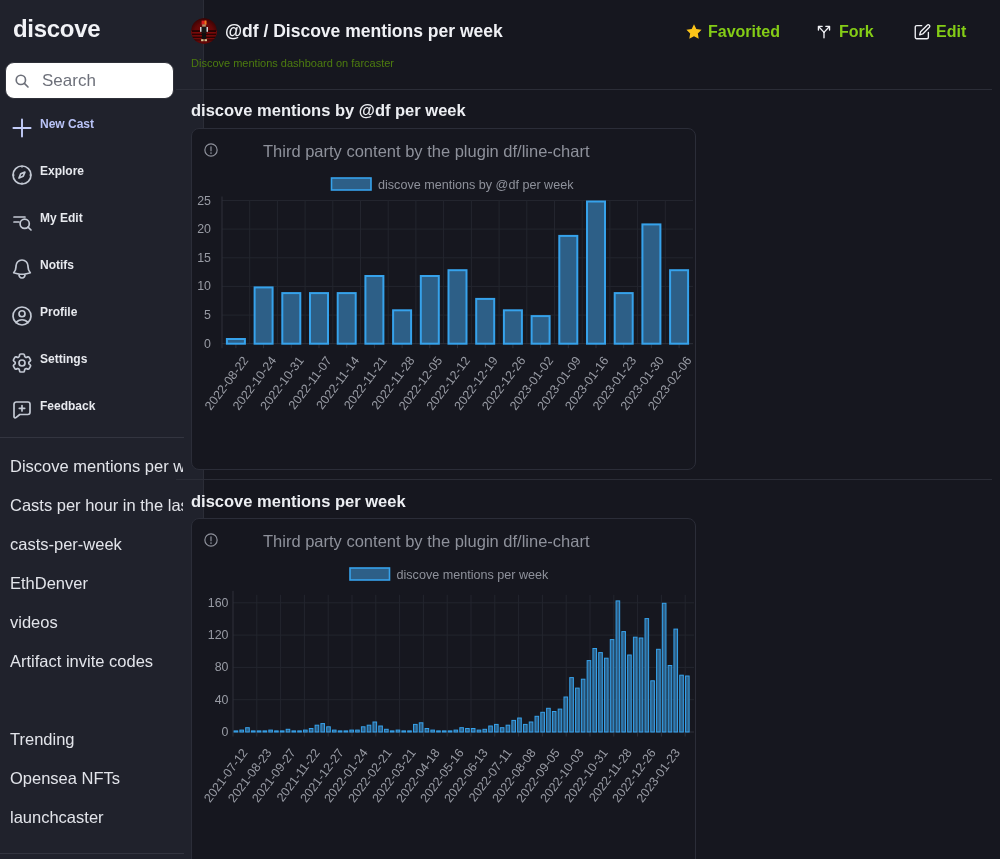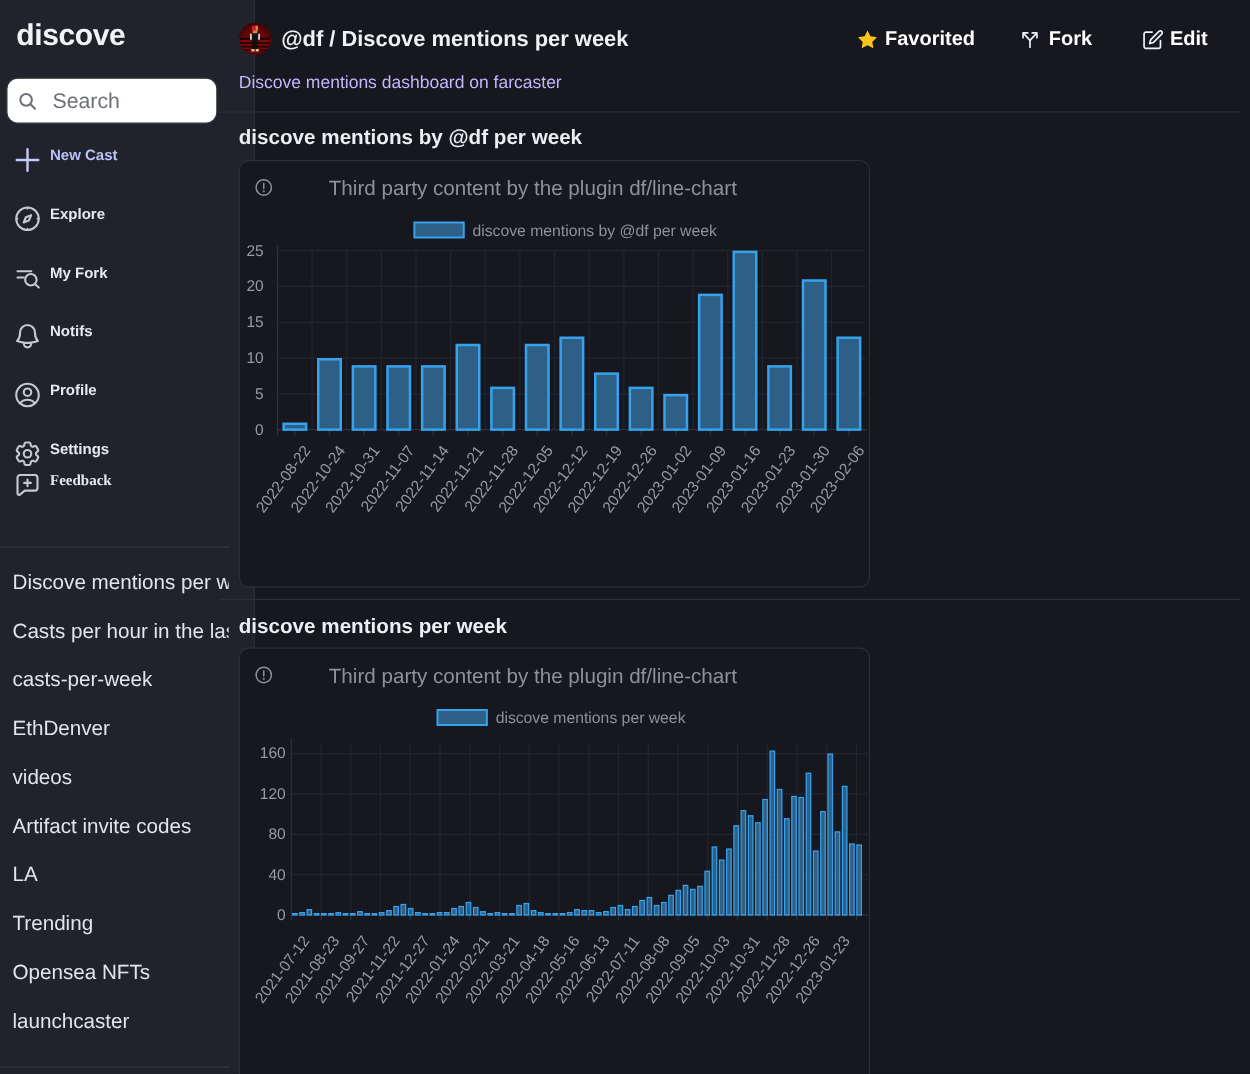--- a/index.html
+++ b/index.html
@@ -20,23 +20,23 @@
 .nav span { position:absolute; left:40px; top:12px; font-size:12px; font-weight:600; color:#e7e9ee; }
 .nav.accent span { color:#b9c3f7; }
 #navdiv { position:absolute; left:0; top:437px; width:184px; border-top:1px solid #333540; }
 #navdiv2 { position:absolute; left:0; top:853px; width:184px; border-top:1px solid #333540; }
 .cove { position:absolute; left:10px; width:173px; height:39px; overflow:hidden;
   font-size:16.5px; color:#e2e4ea; white-space:nowrap; line-height:39px; }
 
 #main { position:absolute; left:176px; top:0; width:816px; height:848px; }
 #avatar { position:absolute; left:15px; top:18px; width:26px; height:26px; border-radius:50%; overflow:hidden; }
 #title { position:absolute; left:49px; top:21px; font-size:17.5px; font-weight:700; color:#f0f1f5; }
-#desc { position:absolute; left:15px; top:57px; font-size:14px; color:#c4b5fd; }
+#desc { position:absolute; left:15px; top:57px; font-size:11px; color:#4d7c0f; }
 #hdrline { position:absolute; left:0; top:89px; width:816px; border-top:1px solid #2b2d37; }
-.btn { position:absolute; top:23px; font-size:16px; font-weight:600; color:#ffffff; }
+.btn { position:absolute; top:23px; font-size:16px; font-weight:600; color:#84cc16; }
 .h2 { position:absolute; left:15px; font-size:16.5px; font-weight:700; color:#eceef2; }
 .card { position:absolute; left:15px; width:505px; background:#16171f;
   border:1px solid #2b2d38; border-radius:8px; }
 .tp { position:absolute; left:11px; top:13px; }
 .tp span { position:absolute; left:20px; top:0px; font-size:16.5px; color:#8e919b; white-space:nowrap;margin-left:40px; }
 #secline { position:absolute; left:0; top:479px; width:816px; border-top:1px solid #2b2d37; }
 </style>
 </head>
 <body>
 <div id="sidebar">
@@ -61,56 +61,55 @@
         <path d="M12 3v1.2M12 19.8V21M3 12h1.2M19.8 12H21" stroke-width="1.2"></path>
       </svg>
     <span>Explore</span>
   </div>
   <div class="nav" style="top:199px;">
     <svg width="24" height="24" viewBox="0 0 24 24" fill="none" stroke="#c3c9d4" stroke-width="1.7" stroke-linecap="round" stroke-linejoin="round">
         <path d="M4 7h11M4 12h5"></path>
         <circle cx="14.7" cy="13.8" r="4.6"></circle>
         <path d="M18 17.2 21 20"></path>
       </svg>
-    <span>My Fork</span>
+    <span>My Edit</span>
   </div>
   <div class="nav" style="top:246px;">
     <svg width="24" height="24" viewBox="0 0 24 24" fill="none" stroke="#c3c9d4" stroke-width="1.7" stroke-linecap="round" stroke-linejoin="round">
         <path d="M14.857 17.082a23.848 23.848 0 0 0 5.454-1.31A8.967 8.967 0 0 1 18 9.75V9A6 6 0 0 0 6 9v.75a8.967 8.967 0 0 1-2.312 6.022c1.733.64 3.56 1.085 5.455 1.31m5.714 0a24.255 24.255 0 0 1-5.714 0m5.714 0a3 3 0 1 1-5.714 0"></path>
       </svg>
     <span>Notifs</span>
   </div>
   <div class="nav" style="top:293px;">
     <svg width="24" height="24" viewBox="0 0 24 24" fill="none" stroke="#c3c9d4" stroke-width="1.7" stroke-linecap="round" stroke-linejoin="round">
         <path d="M17.982 18.725A7.488 7.488 0 0 0 12 15.75a7.488 7.488 0 0 0-5.982 2.975m11.963 0a9 9 0 1 0-11.963 0m11.963 0A8.966 8.966 0 0 1 12 21a8.966 8.966 0 0 1-5.982-2.275M15 9.75a3 3 0 1 1-6 0 3 3 0 0 1 6 0Z"></path>
       </svg>
     <span>Profile</span>
   </div>
   <div class="nav" style="top:340px;">
     <svg width="24" height="24" viewBox="0 0 24 24" fill="none" stroke="#c3c9d4" stroke-width="1.7" stroke-linecap="round" stroke-linejoin="round">
         <path d="M9.594 3.94c.09-.542.56-.94 1.11-.94h2.593c.55 0 1.02.398 1.11.94l.213 1.281c.063.374.313.686.645.87.074.04.147.083.22.127.325.196.72.257 1.075.124l1.217-.456a1.125 1.125 0 0 1 1.37.49l1.296 2.247a1.125 1.125 0 0 1-.26 1.431l-1.003.827c-.293.241-.438.613-.43.992a7.723 7.723 0 0 1 0 .255c-.008.378.137.75.43.991l1.004.827c.424.35.534.955.26 1.43l-1.298 2.247a1.125 1.125 0 0 1-1.369.491l-1.217-.456c-.355-.133-.75-.072-1.076.124a6.47 6.47 0 0 1-.22.128c-.331.183-.581.495-.644.869l-.213 1.281c-.09.543-.56.94-1.11.94h-2.594c-.55 0-1.019-.398-1.111-.94l-.213-1.281c-.062-.374-.312-.686-.644-.87a6.52 6.52 0 0 1-.22-.127c-.325-.196-.72-.257-1.076-.124l-1.217.456a1.125 1.125 0 0 1-1.369-.49l-1.297-2.247a1.125 1.125 0 0 1 .26-1.431l1.004-.827c.292-.24.437-.613.43-.991a6.932 6.932 0 0 1 0-.255c.007-.38-.138-.751-.43-.992l-1.004-.827a1.125 1.125 0 0 1-.26-1.43l1.297-2.247a1.125 1.125 0 0 1 1.37-.491l1.216.456c.356.133.751.072 1.076-.124.072-.044.146-.087.22-.128.332-.183.582-.495.644-.869l.214-1.28Z"></path>
         <path d="M15 12a3 3 0 1 1-6 0 3 3 0 0 1 6 0Z"></path>
       </svg>
     <span>Settings</span>
   </div>
-  <div class="nav" style="top:365px;font-family:Liberation Serif, serif;">
+  <div class="nav" style="top:387px;">
     <svg width="24" height="24" viewBox="0 0 24 24" fill="none" stroke="#c3c9d4" stroke-width="1.7" stroke-linecap="round" stroke-linejoin="round">
         <path d="M4 6.2A2.2 2.2 0 0 1 6.2 4h11.6A2.2 2.2 0 0 1 20 6.2v8.1a2.2 2.2 0 0 1-2.2 2.2H9.8l-3.9 3.2c-.7.55-1.9.1-1.9-.85z"></path>
         <path d="M12 7.6v5.4M9.3 10.3h5.4"></path>
       </svg>
     <span>Feedback</span>
   </div>
   <div id="navdiv"></div>
   <div class="cove" style="top:447px;">Discove mentions per week</div>
   <div class="cove" style="top:486px;">Casts per hour in the last day</div>
   <div class="cove" style="top:525px;">casts-per-week</div>
   <div class="cove" style="top:564px;">EthDenver</div>
   <div class="cove" style="top:603px;">videos</div>
   <div class="cove" style="top:642px;">Artifact invite codes</div>
-  <div class="cove" style="top:681px;">LA</div>
   <div class="cove" style="top:720px;">Trending</div>
   <div class="cove" style="top:759px;">Opensea NFTs</div>
   <div class="cove" style="top:798px;">launchcaster</div>
   <div id="navdiv2"></div>
 </div>
 <div id="main">
   <div id="avatar">
     <svg width="26" height="26" viewBox="0 0 26 26">
       <defs>
           <radialGradient id="rg" cx="50%" cy="58%" r="62%">

